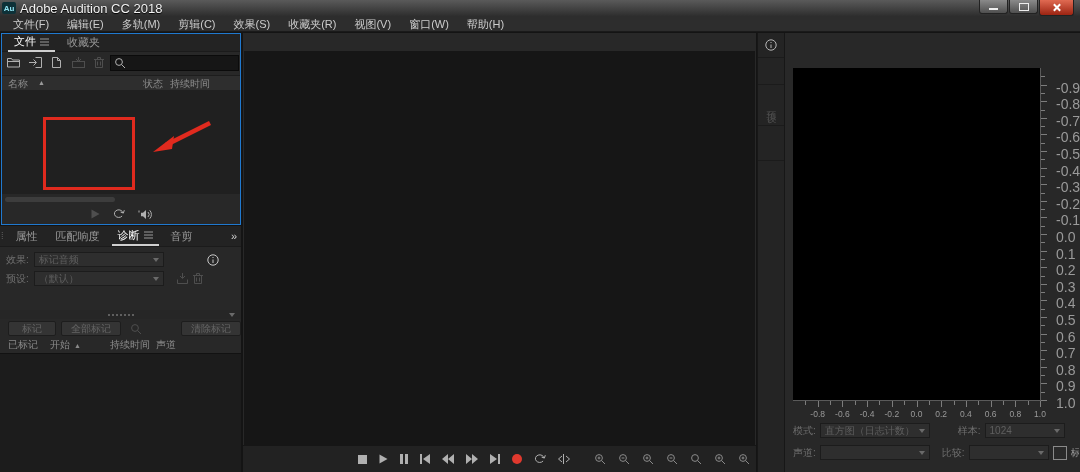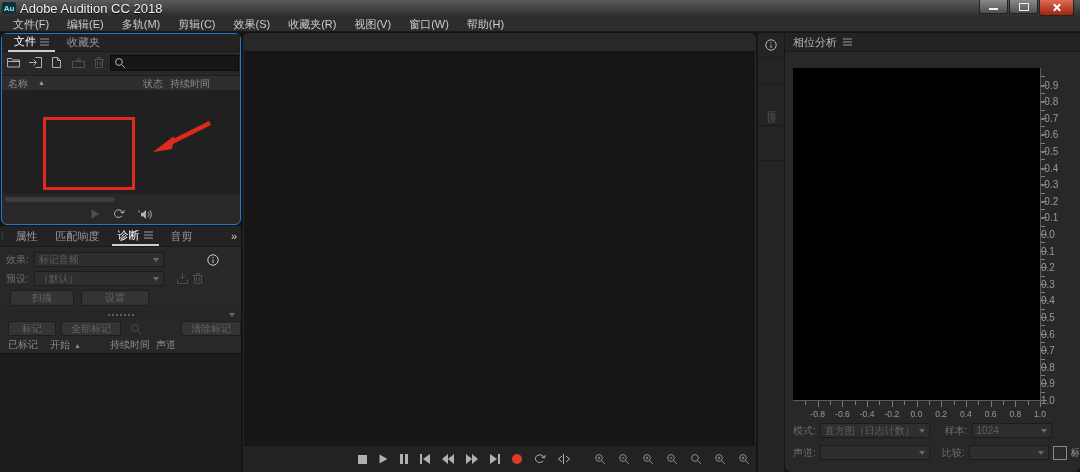--- a/index.html
+++ b/index.html
@@ -21,21 +21,21 @@
   .glyph-max{width:8px;height:6px;border:1px solid #eee;}
   .glyph-close{position:relative;width:9px;height:9px;}
   .glyph-close::before,.glyph-close::after{content:"";position:absolute;left:4px;top:0;
     width:2px;height:9px;background:#fff;}
   .glyph-close::before{transform:rotate(45deg);} .glyph-close::after{transform:rotate(-45deg);}
   
   #menubar{left:0;top:16px;width:1080px;height:16px;background:#2d2d2d;
     border-bottom:1px solid #1a1a1a;display:flex;align-items:center;padding-left:4px;box-sizing:border-box;}
   .menu-item{color:#cccccc;font-size:11px;padding:0 9px;line-height:16px;}
   
-  .panel{background:#282828;border-radius:6px;}
+  .panel{background:#282828;}
   .phdr{height:17px;background:#232323;border-bottom:1px solid #1b1b1b;
     display:flex;align-items:center;font-size:11px;color:#b8b8b8;}
   .tab{padding:1px 6px 1px;margin-left:6px;color:#9a9a9a;display:flex;align-items:center;gap:4px;}
   .tab.active{color:#ffffff;border-bottom:2px solid #cfcfcf;}
   .pm-icon{color:#9a9a9a;display:inline-flex;}
   .icon{display:inline-flex;align-items:center;justify-content:center;color:#b0b0b0;}
   .icon.dis{color:#4e4e4e;}
   .sel{background:#2e2e2e;border:1px solid #1c1c1c;color:#5f5f5f;font-size:10px;
     display:flex;align-items:center;justify-content:space-between;padding:0 4px;height:13px;box-sizing:content-box;}
   .caret{width:0;height:0;border-left:3px solid transparent;border-right:3px solid transparent;
@@ -78,21 +78,21 @@
     border-left:1px solid #171717;border-right:1px solid #171717;box-sizing:border-box;}
   #side-strip .cell{border-bottom:1px solid #1b1b1b;display:flex;align-items:center;justify-content:center;}
   #strip-label{writing-mode:vertical-rl;font-size:10px;color:#4d4d4d;letter-spacing:2px;}
   
   #phase-panel{left:785px;top:33px;width:295px;height:439px;}
   #phase-panel .phdr{height:18px;padding-left:8px;}
   #phase-graph{position:absolute;left:8px;top:35px;width:247px;height:332px;background:#000;}
   #phase-yruler{position:absolute;left:255px;top:35px;width:40px;height:333px;border-left:1px solid #5a5a5a;}
   #phase-xruler{position:absolute;left:8px;top:367px;width:248px;height:26px;border-top:1px solid #5a5a5a;}
   .ytick{position:absolute;left:0;width:5px;height:1px;background:#7d7d7d;}
-  .ylab{position:absolute;left:0;font-size:10px;color:#9a9a9a;}
+  .ylab{position:absolute;left:15px;font-size:14px;color:#9a9a9a;}
   .xtick{position:absolute;top:0;width:1px;height:5px;background:#7d7d7d;}
   .xlab{position:absolute;top:8px;font-size:8.5px;color:#9a9a9a;transform:translateX(-50%);}
   .prow{position:absolute;left:8px;width:287px;height:15px;display:flex;align-items:flex-end;gap:4px;}
   #normalize-box{width:12px;height:12px;border:1px solid #8a8a8a;background:#2a2a2a;flex:none;}
   #normalize-label{font-size:10px;color:#9a9a9a;width:8px;overflow:hidden;white-space:nowrap;}
 </style>
 </head>
 <body>
 
 <div class="abs" id="titlebar">
@@ -260,24 +260,20 @@
           <path d="M5.5 0v5M3 3l2.5 2.5L8 3" fill="none" stroke="currentColor" stroke-width="1"></path>
           <path d="M0.5 6.5v4h10v-4" fill="none" stroke="currentColor" stroke-width="1"></path>
         </svg>
       </span>
     <span class="icon dis">
         <svg width="10" height="11" viewBox="0 0 10 11">
           <path d="M1.5 2.5h7v8h-7zM0 2.5h10M3.5 2.5v-2h3v2M3.5 4.5v4M6.5 4.5v4" fill="none" stroke="currentColor" stroke-width="1"></path>
         </svg>
       </span>
   </div>
-  <div class="trow" style="top:64px;height:16px;padding-left:10px;gap:7px">
-    <div class="btn" style="width:62px;height:14px">扫描</div>
-    <div class="btn" style="width:66px;height:14px">设置</div>
-  </div>
   <div class="splitter">
     <div class="dots"></div>
     <span class="caret"></span>
   </div>
   <div class="trow" style="top:95px;height:15px;padding-left:8px;gap:5px">
     <div class="btn" style="width:46px;height:13px">标记</div>
     <div class="btn" style="width:58px;height:13px">全部标记</div>
     <span class="icon dis" style="margin-left:4px">
         <svg width="12" height="12" viewBox="0 0 12 12">
           <circle cx="5" cy="5" r="3.4" fill="none" stroke="currentColor" stroke-width="1"></circle>
@@ -423,28 +419,20 @@
       </span>
   </div>
   <div class="cell" style="height:26px"></div>
   <div class="cell" style="height:40px">
     <span id="strip-label">预设</span>
   </div>
   <div class="cell" style="height:34px"></div>
 </div>
 
 <div class="abs panel" id="phase-panel">
-  <div class="phdr" style="gap:6px">
-    <span>相位分析</span>
-    <span class="pm-icon">
-        <svg width="9" height="8" viewBox="0 0 9 8">
-          <path d="M0 1h9M0 4h9M0 7h9" fill="none" stroke="currentColor" stroke-width="1"></path>
-        </svg>
-      </span>
-  </div>
   <div id="phase-graph"></div>
   <div id="phase-yruler">
       <div class="ytick" style="top: 8.3px; width: 4px;"></div>
       <div class="ytick" style="top: 16.6px; width: 6px;"></div>
       <div class="ylab" style="top: 11.6px;">-0.9</div>
       <div class="ytick" style="top: 24.9px; width: 4px;"></div>
       <div class="ytick" style="top: 33.2px; width: 6px;"></div>
       <div class="ylab" style="top: 28.2px;">-0.8</div>
       <div class="ytick" style="top: 41.5px; width: 4px;"></div>
       <div class="ytick" style="top: 49.8px; width: 6px;"></div>
@@ -532,21 +520,21 @@
       <div class="xtick" style="left: 234.65px; height: 4px;"></div>
       <div class="xtick" style="left: 247px; height: 6px;"></div>
       <div class="xlab" style="left: 247px;">1.0</div>
     </div>
   <div class="prow" style="top:390px">
     <span class="lbl">模式:</span>
     <div class="sel" style="width:100px">
       <span>直方图（日志计数）</span>
       <span class="caret"></span>
     </div>
-    <span class="lbl" style="margin-left:11px">样本:</span>
+    <span class="lbl" style="margin-left:24px">样本:</span>
     <div class="sel" style="width:70px">
       <span>1024</span>
       <span class="caret"></span>
     </div>
   </div>
   <div class="prow" style="top:412px">
     <span class="lbl">声道:</span>
     <div class="sel" style="width:100px">
       <span></span>
       <span class="caret"></span>

